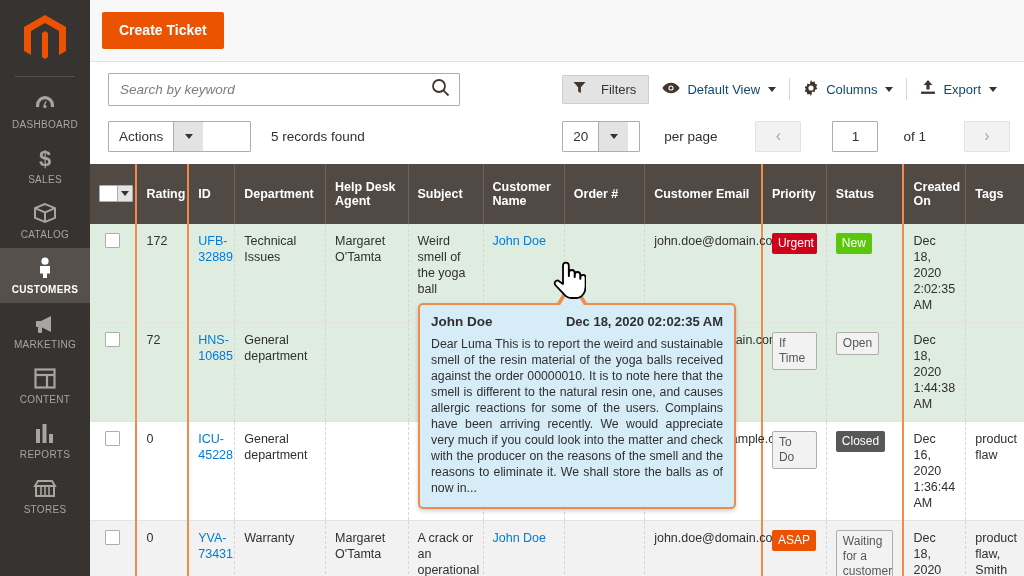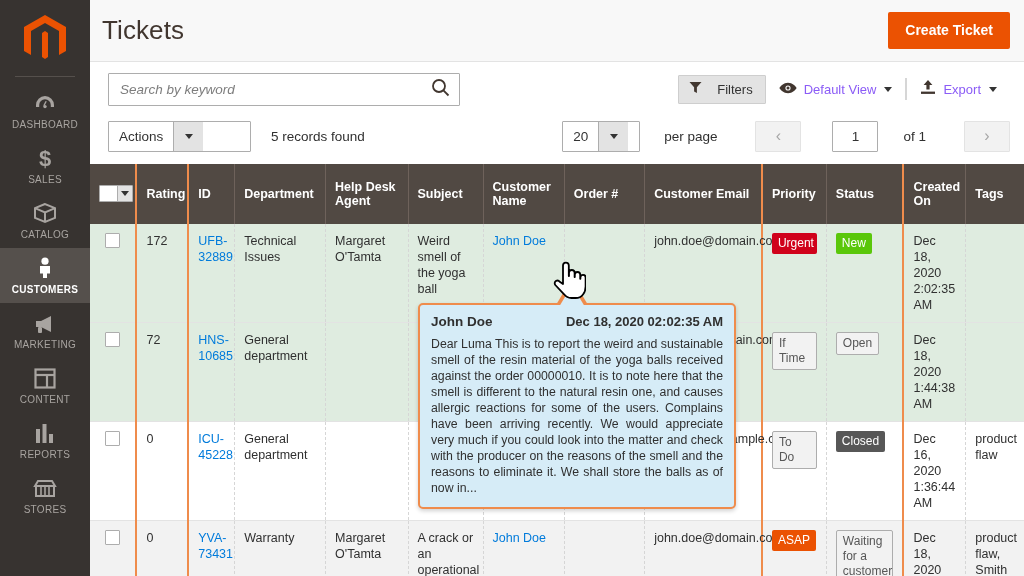--- a/index.html
+++ b/index.html
@@ -72,21 +72,21 @@
   .search-box input::placeholder { color: #7d7d7d; font-style: italic; opacity: 1; }
   .toolbar-right { margin-left: auto; display: flex; align-items: center; }
   .filters-btn {
     background: #e3e3e3; border: 1px solid #cecece;
     height: 29px; padding: 0 12px 0 10px;
     display: flex; align-items: center; gap: 15px;
     font-size: 13px; color: #333; cursor: pointer; border-radius: 1px;
   }
   .tb-ctl {
     display: flex; align-items: center; gap: 7px;
-    font-size: 13px; color: #8b5cf6; cursor: pointer;
+    font-size: 13px; color: #0c4a6e; cursor: pointer;
     padding: 0 13px; height: 28px;
   }
   .tb-sep { width: 1px; height: 22px; background: #d6d6d6; }
   .caret-dn {
     width: 0; height: 0; border-left: 4px solid transparent;
     border-right: 4px solid transparent; border-top: 5px solid #333;
     margin-left: 1px;
   }
 
   
@@ -299,21 +299,20 @@
             <line x1="16" y1="7" x2="16" y2="17" stroke="#a8a4a0" stroke-width="1.6"></line>
           </svg>
       </span>
       <span class="nav-label">STORES</span>
     </div>
   </nav>
 
   <div class="main">
 
     <div class="page-header">
-      <h1 class="page-title">Tickets</h1>
       <button class="btn-primary">Create Ticket</button>
     </div>
 
     <div class="toolbar">
       <div class="search-box">
         <input type="text" placeholder="Search by keyword" style="">
         <span>
           <svg width="19" height="19" viewBox="0 0 19 19">
               <circle cx="8" cy="8" r="6" fill="none" stroke="#41362f" stroke-width="1.8"></circle>
               <line x1="12.4" y1="12.4" x2="17.5" y2="17.5" stroke="#41362f" stroke-width="1.8"></line>
@@ -338,20 +337,30 @@
                 <circle cx="9" cy="6" r="2.6" fill="#f8f8f8"></circle>
                 <circle cx="9" cy="6" r="1.5" fill="#41362f"></circle>
               </svg>
           </span>
           <span>Default View</span>
           <span class="caret-dn"></span>
         </div>
 
         <div class="tb-sep"></div>
 
+        <div class="tb-ctl">
+          <span>
+            <svg width="16" height="16" viewBox="0 0 16 16">
+                <path d="M8 0l1.3 2 2.3-.6.5 2.4 2.3.9-1.3 2.1 1.3 2.1-2.3.9-.5 2.4-2.3-.6L8 16l-1.3-2-2.3.6-.5-2.4-2.3-.9L2.9 9 1.6 6.9l2.3-.9.5-2.4 2.3.6z" fill="#41362f"></path>
+                <circle cx="8" cy="8" r="2.6" fill="#f8f8f8"></circle>
+              </svg>
+          </span>
+          <span>Columns</span>
+          <span class="caret-dn"></span>
+        </div>
 
         <div class="tb-sep"></div>
 
         <div class="tb-ctl">
           <span>
             <svg width="16" height="15" viewBox="0 0 16 15">
                 <path d="M8 0 3.6 5H6.4v4.6h3.2V5h2.8z" fill="#41362f"></path>
                 <rect x="1" y="11.6" width="14" height="2.3" fill="#41362f"></rect>
               </svg>
           </span>

